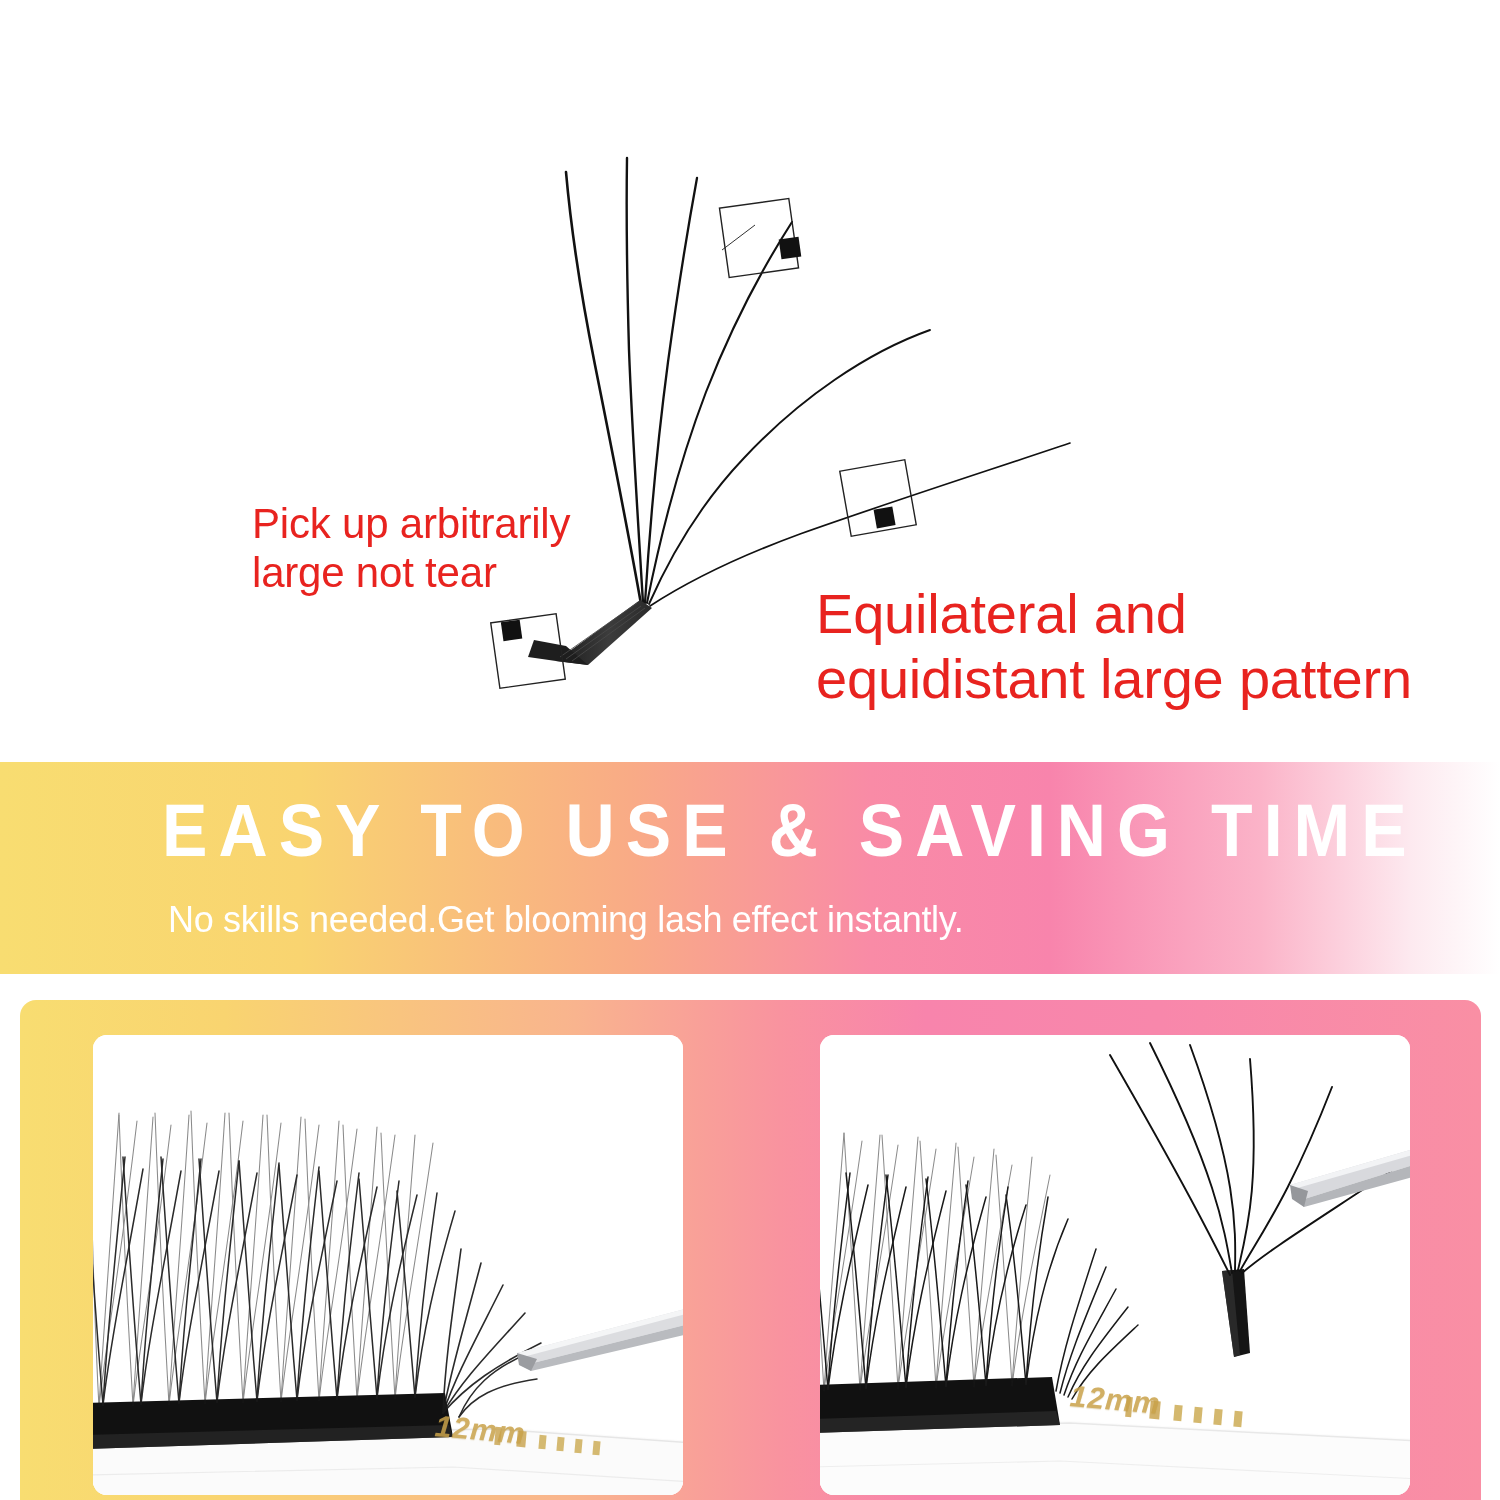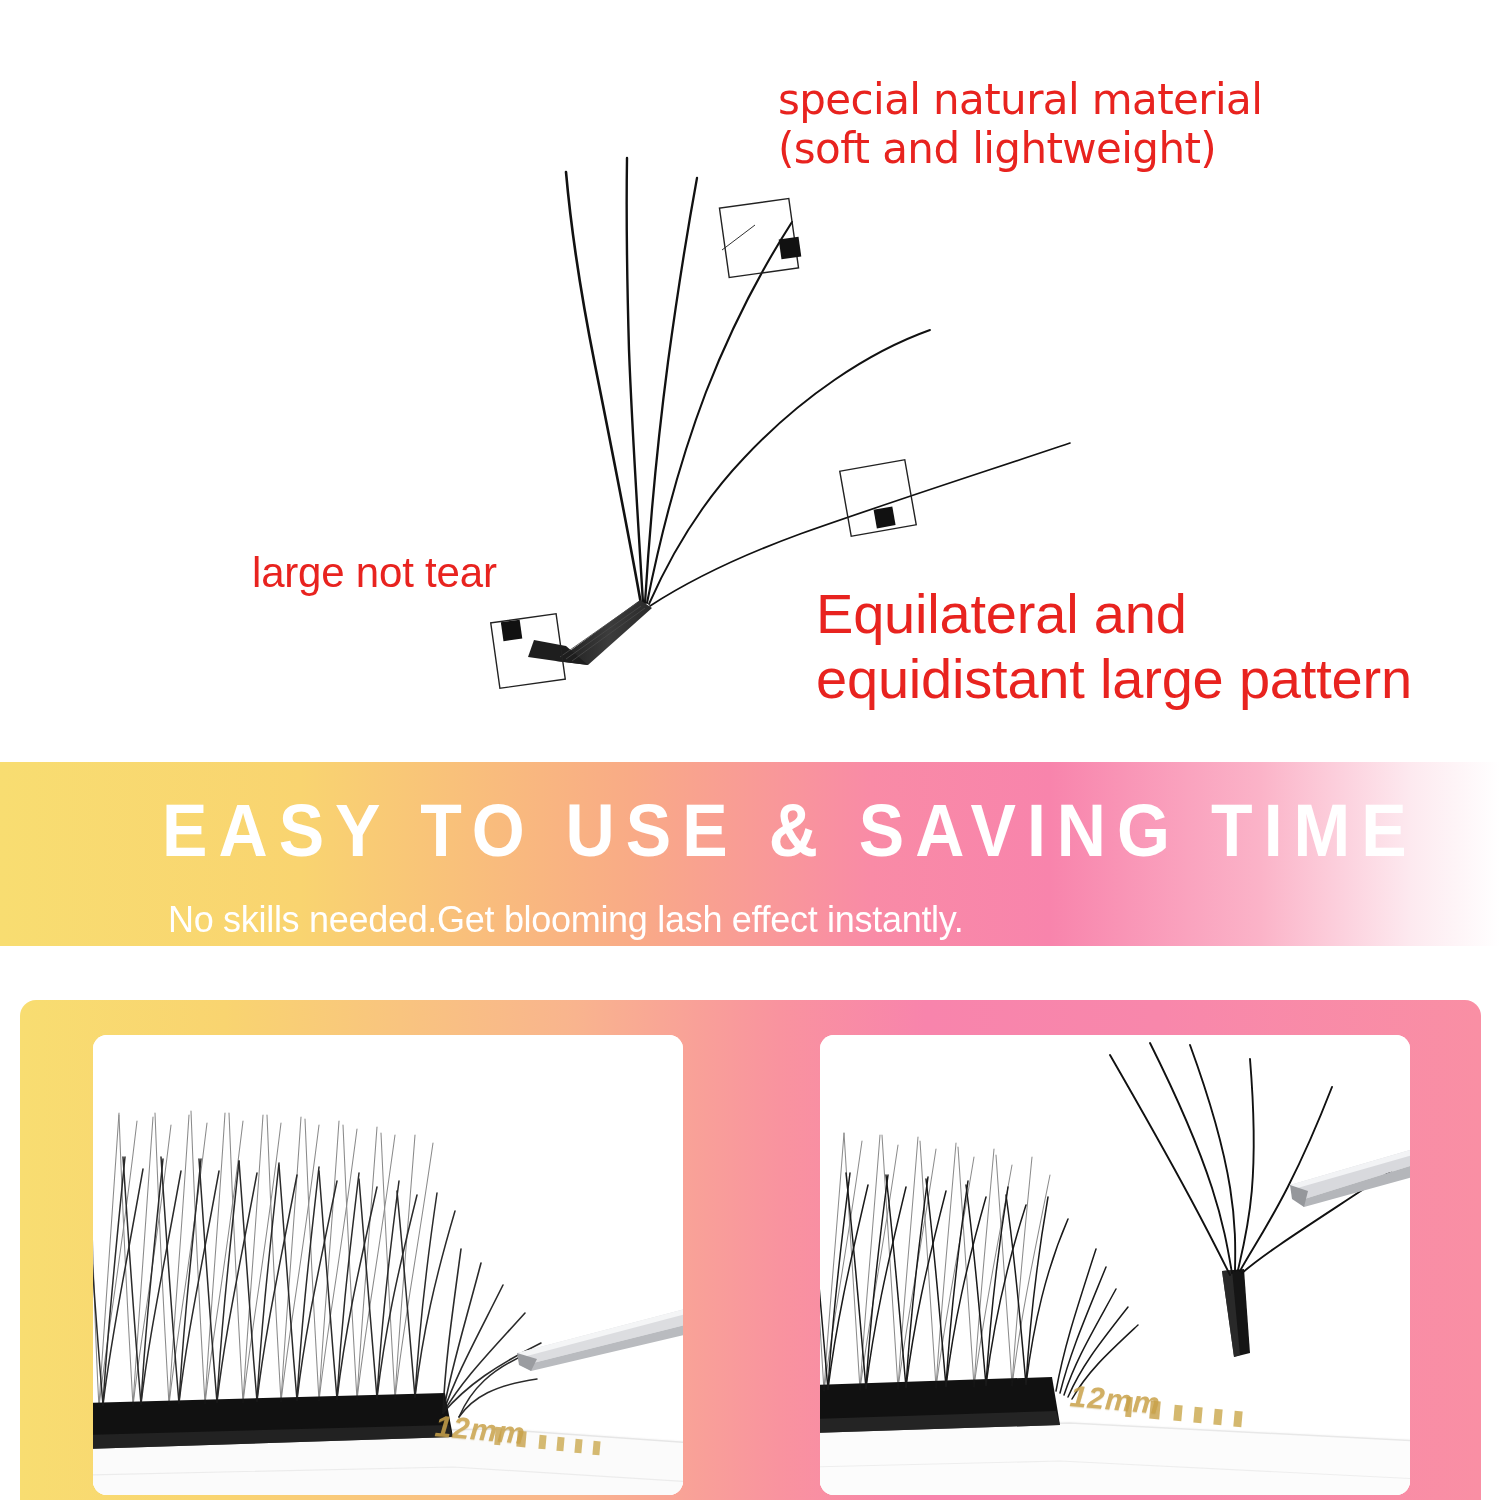--- a/index.html
+++ b/index.html
@@ -58,21 +58,21 @@
     font-size: 56px;
     letter-spacing: -0.2px;
   }
 
   
   .banner {
     position: absolute;
     left: 0;
     top: 762px;
     width: 1500px;
-    height: 184px;
+    height: 212px;
     background: linear-gradient(to right,
         #f8de72 0%,
         #f9dd72 22%,
         #f9b municipal 0%);
     background: linear-gradient(to right,
         #f8dd71 0%,
         #f9d470 20%,
         #f9ab86 42%,
         #f98ba6 58%,
         #f884ac 70%,
@@ -201,23 +201,22 @@
       <rect x="845" y="465" width="66" height="66" fill="none" stroke="#222222" stroke-width="1.4" transform="rotate(-10 878 498)"></rect>
       <rect x="875" y="508" width="19" height="19" fill="#111111" transform="rotate(-10 884 517)"></rect>
     </g>
 
     <g>
       <rect x="495" y="618" width="66" height="66" fill="none" stroke="#222222" stroke-width="1.4" transform="rotate(-8 528 651)"></rect>
       <rect x="502" y="621" width="19" height="19" fill="#111111" transform="rotate(-8 511 630)"></rect>
     </g>
   </svg>
 
-  <div class="anno anno-material"><span>special natural material</span><br><span>(soft and lightweight)</span></div>
-
-  <div class="anno anno-pickup"><br><span>large not tear</span></div>
+
+  <div class="anno anno-pickup"><span>Pick up arbitrarily</span><br><span>large not tear</span></div>
 
   <div class="anno anno-equilateral"><span>Equilateral and</span><br><span>equidistant large pattern</span></div>
 </div>
 
 <div class="banner">
   <div class="banner-title">EASY TO USE &amp; SAVING TIME</div>
   <div class="banner-subtitle">No skills needed.Get blooming lash effect instantly.</div>
 </div>
 
 <div class="photo-panel">

